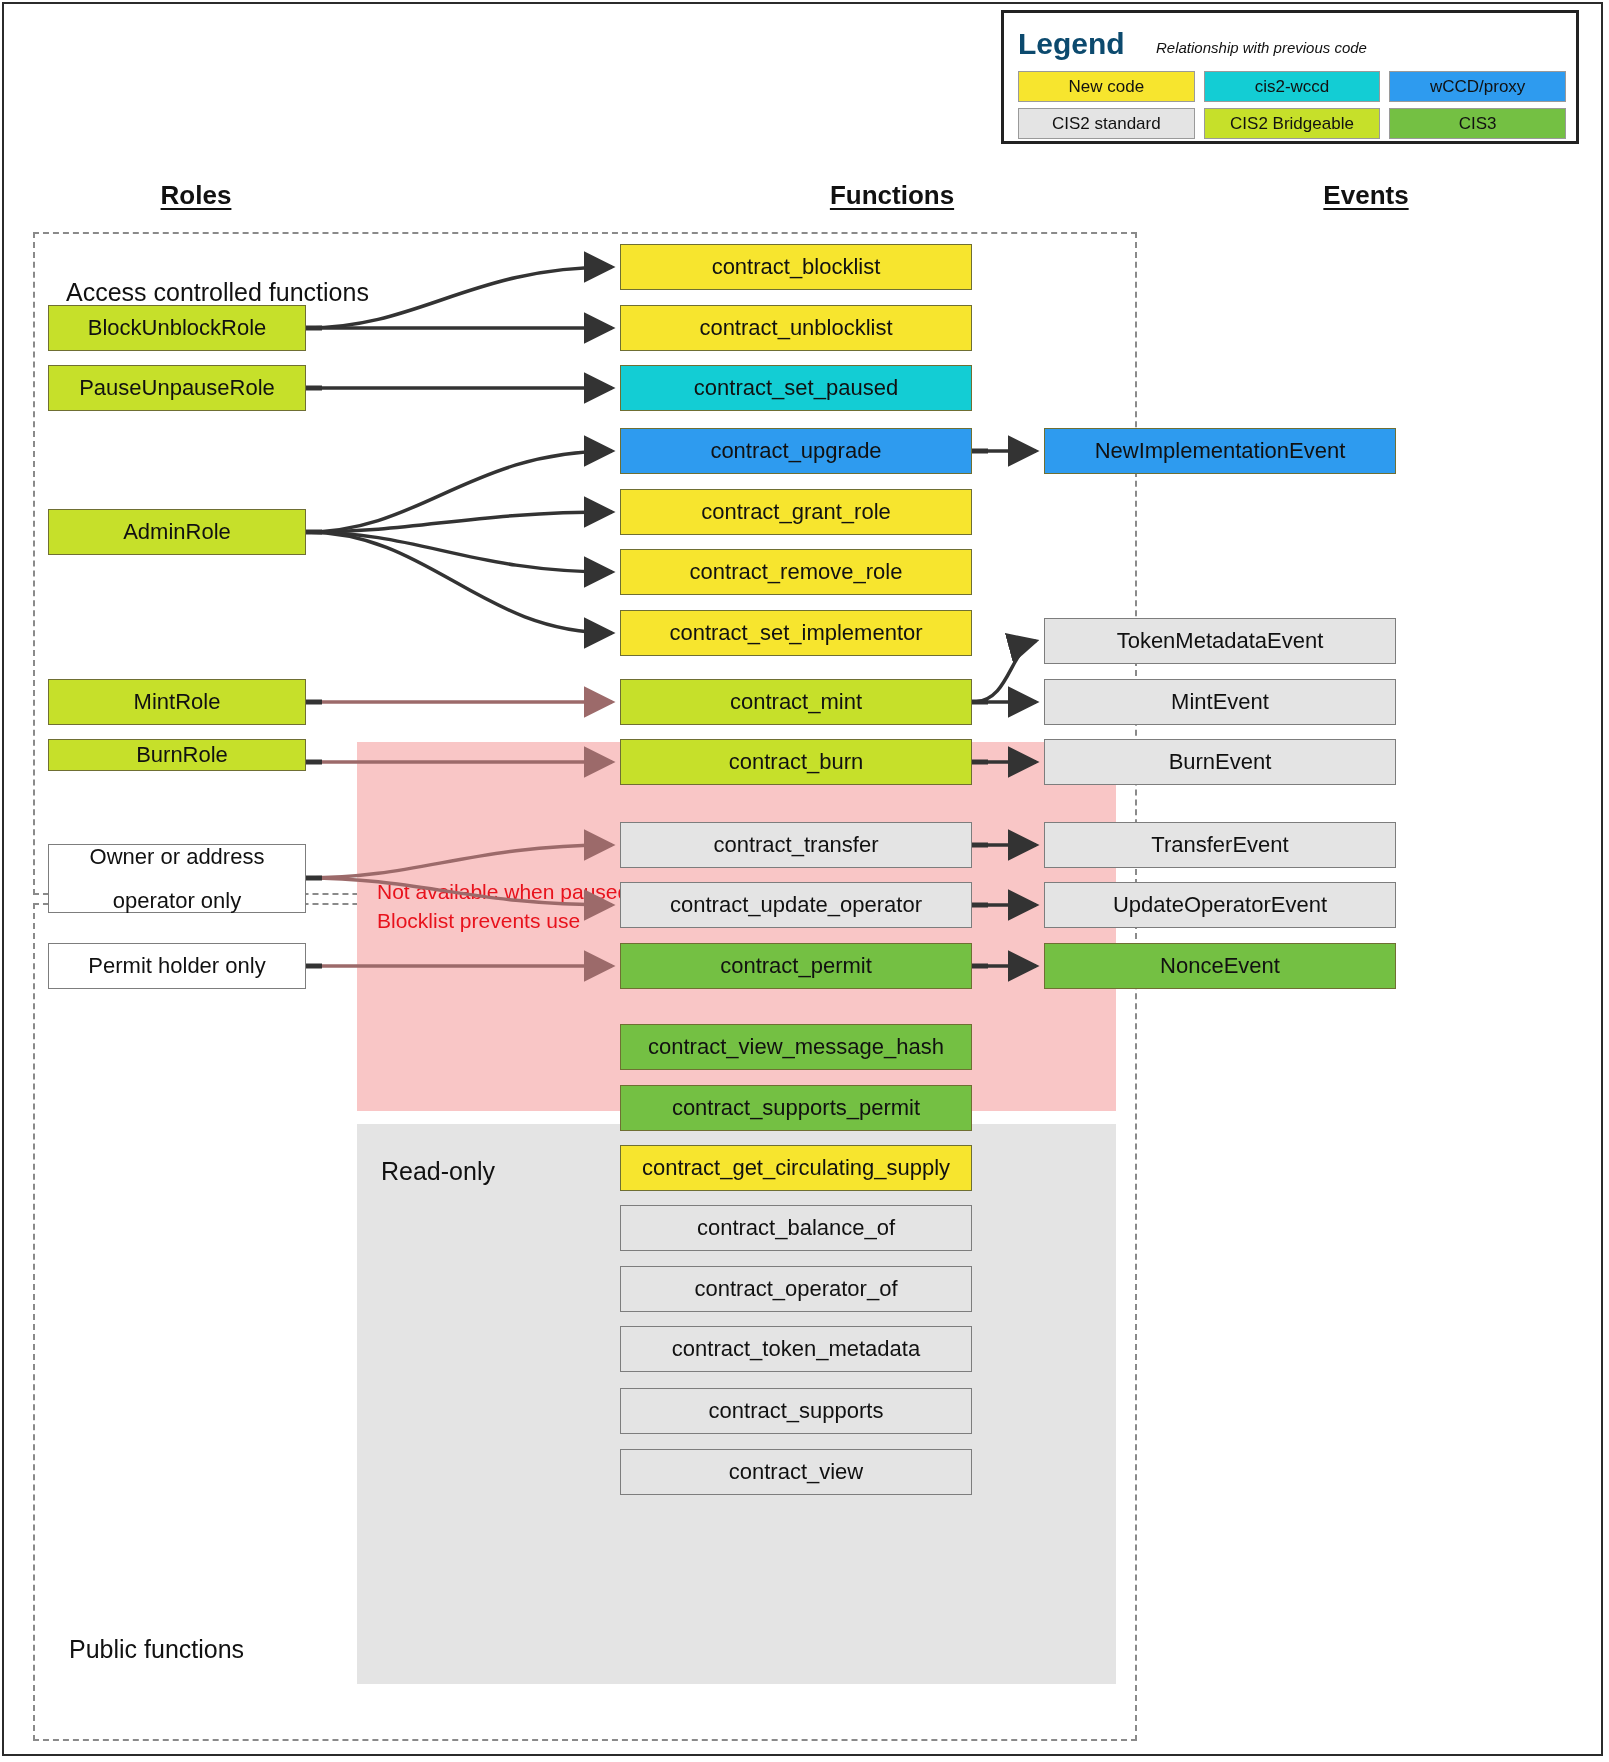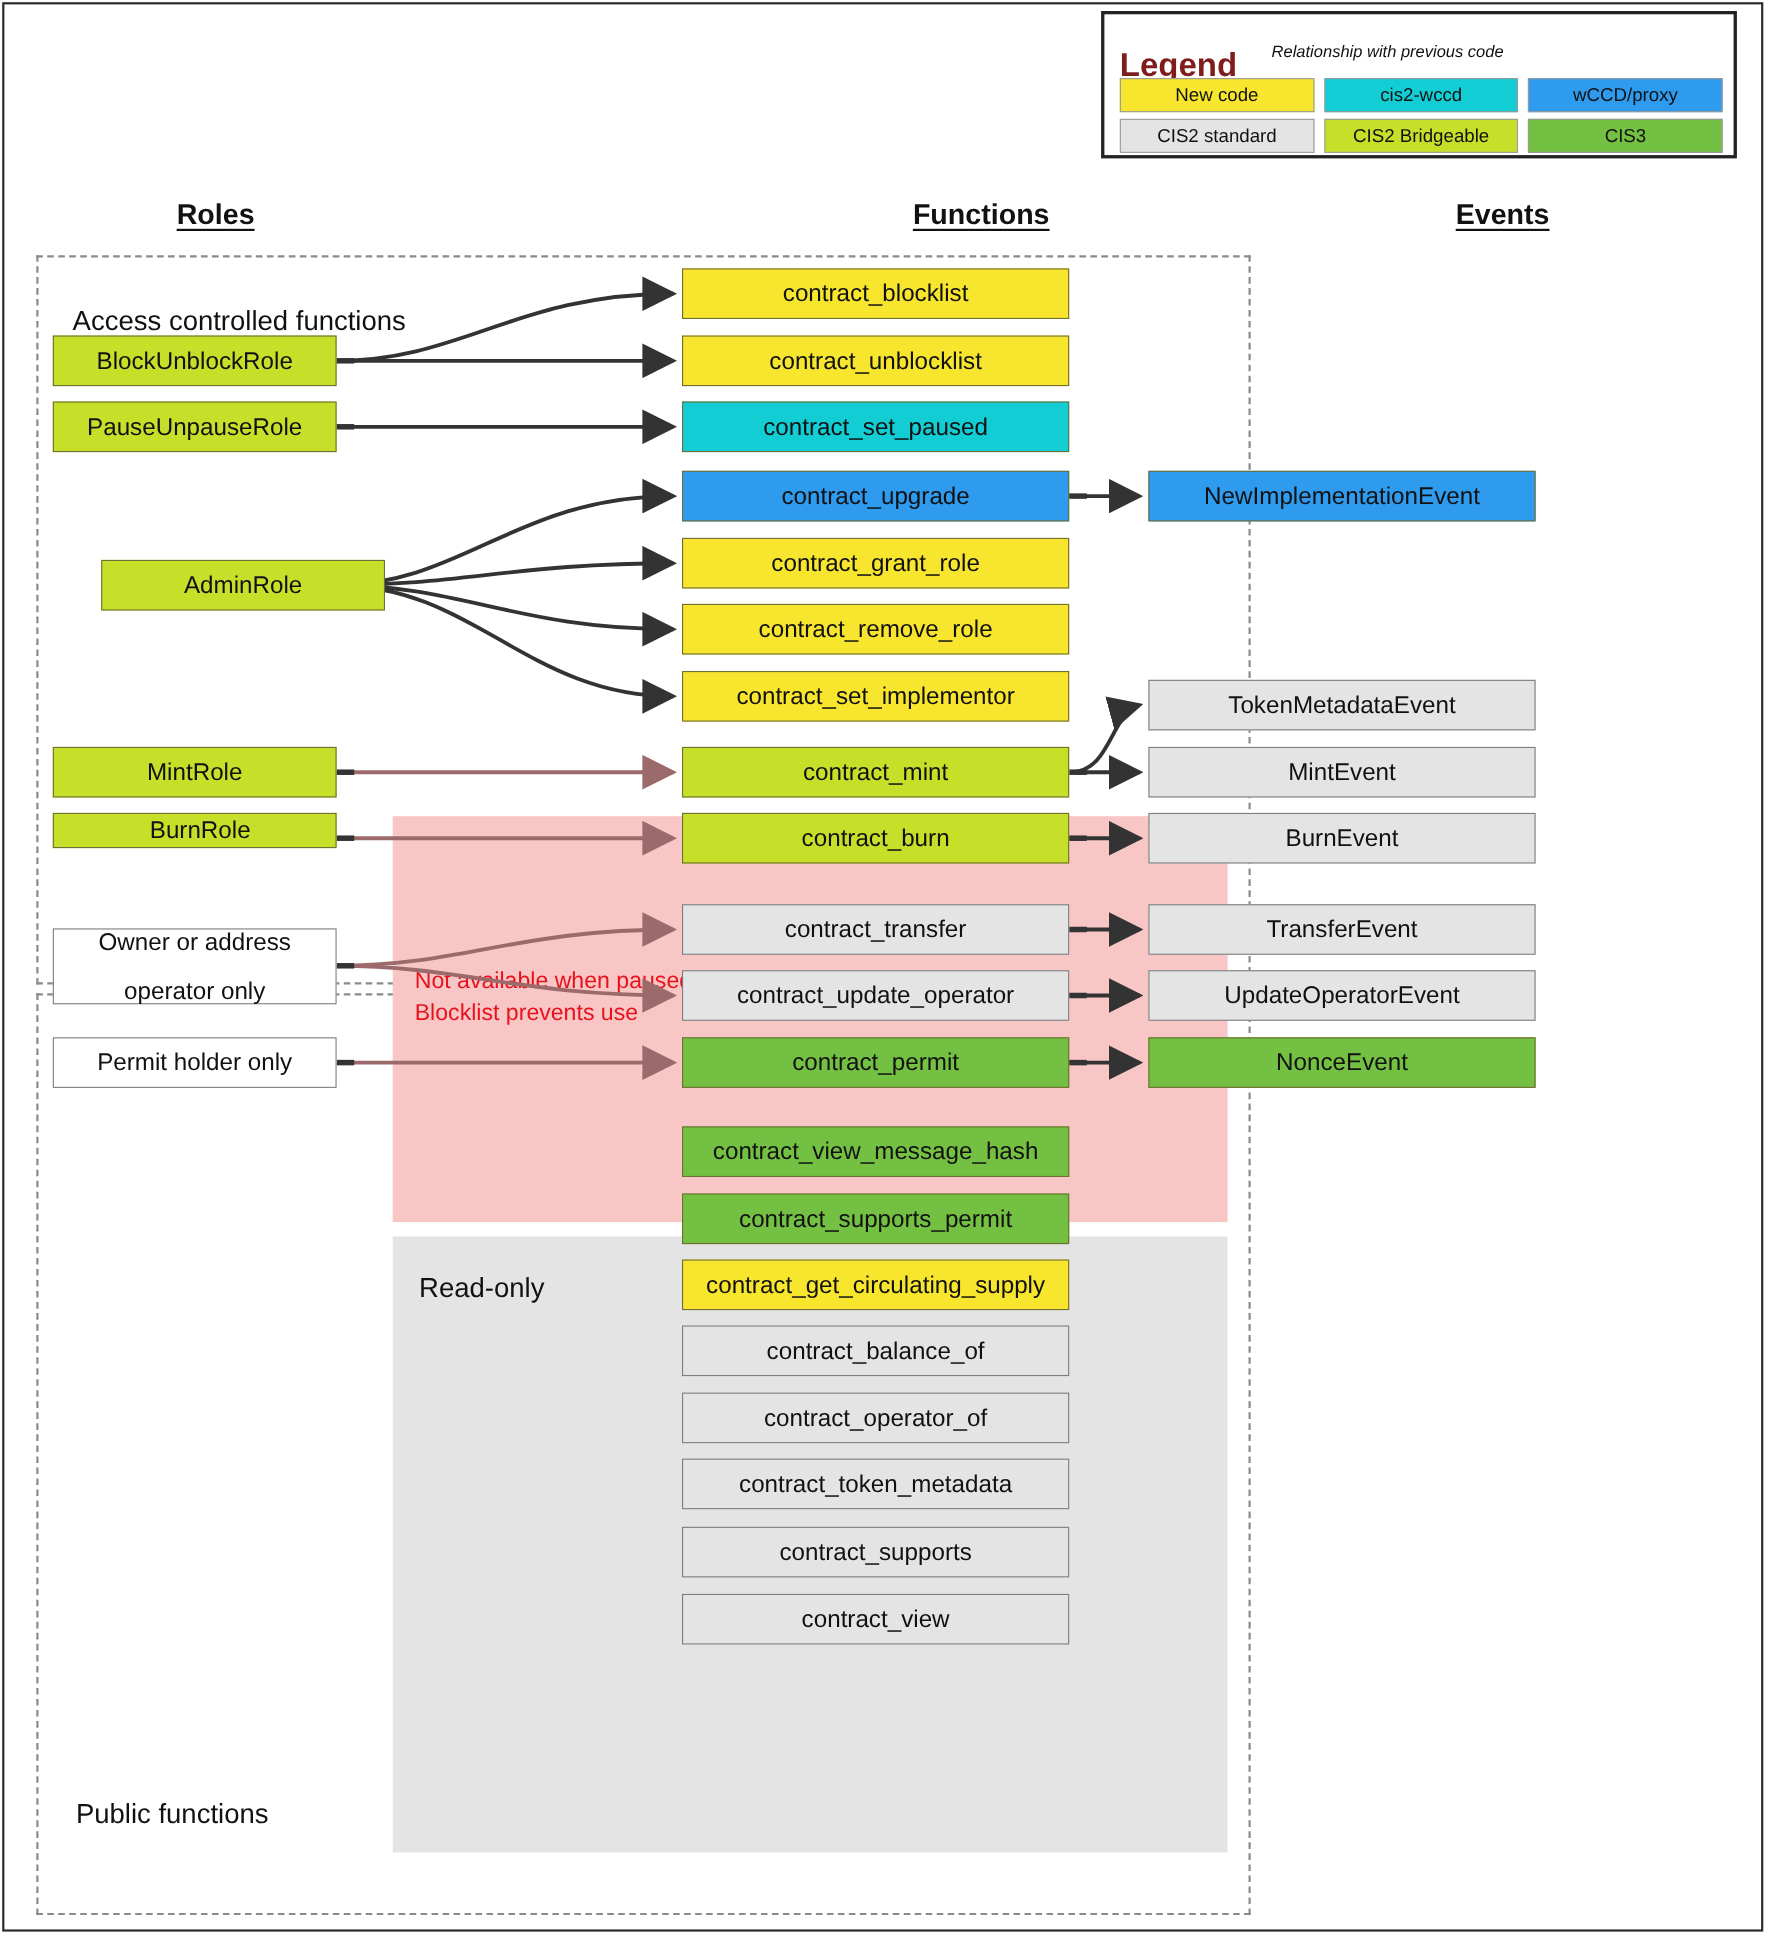--- a/index.html
+++ b/index.html
@@ -29,22 +29,22 @@
   }
 
   
   .legend-box{
     position:absolute; left:1001px; top:10px;
     width:578px; height:134px;
     border:3px solid #222; background:#fff;
     box-sizing:border-box;
   }
   .legend-title{
-    position:absolute; left:14px; top:30px;
-    font-size:30px; font-weight:bold; color:#7f1d1d;
+    position:absolute; left:14px; top:14px;
+    font-size:30px; font-weight:bold; color:#0c4a6e;
   }
   .legend-sub{
     position:absolute; left:152px; top:26px;
     font-size:15px; font-style:italic; color:#111;
   }
   .legend-grid{
     position:absolute; left:14px; top:58px;
     width:548px;
     display:grid;
     grid-template-columns:repeat(3,1fr);
@@ -213,21 +213,21 @@
     </g>
   </svg>
 
   <div id="roles-layer">
       <div class="node" style="left: 48px; top: 305px; width: 258px; height: 46px; background: rgb(198, 224, 42); border-color: rgb(111, 111, 51);">
         <span>BlockUnblockRole</span>
       </div>
       <div class="node" style="left: 48px; top: 365px; width: 258px; height: 46px; background: rgb(198, 224, 42); border-color: rgb(111, 111, 51);">
         <span>PauseUnpauseRole</span>
       </div>
-      <div class="node" style="left: 48px; top: 509px; width: 258px; height: 46px; background: rgb(198, 224, 42); border-color: rgb(111, 111, 51); margin-left: 44px;">
+      <div class="node" style="left: 48px; top: 509px; width: 258px; height: 46px; background: rgb(198, 224, 42); border-color: rgb(111, 111, 51);">
         <span>AdminRole</span>
       </div>
       <div class="node" style="left: 48px; top: 679px; width: 258px; height: 46px; background: rgb(198, 224, 42); border-color: rgb(111, 111, 51);">
         <span>MintRole</span>
       </div>
       <div class="node" style="left: 48px; top: 739px; width: 258px; height: 32px; background: rgb(198, 224, 42); border-color: rgb(111, 111, 51); padding-left: 16px;">
         <span>BurnRole</span>
       </div>
       <div class="node" style="left: 48px; top: 844px; width: 258px; height: 69px; background: rgb(255, 255, 255); flex-direction: column; line-height: 1.25; gap: 16px;">
         <div>Owner or address</div>

